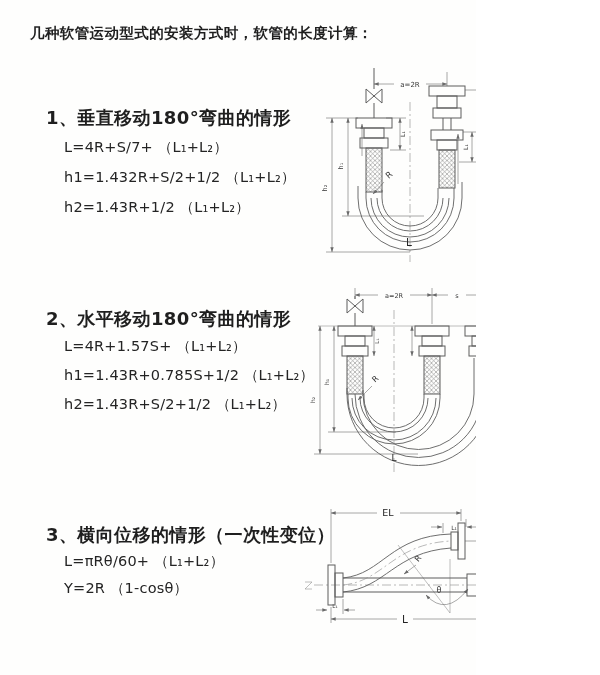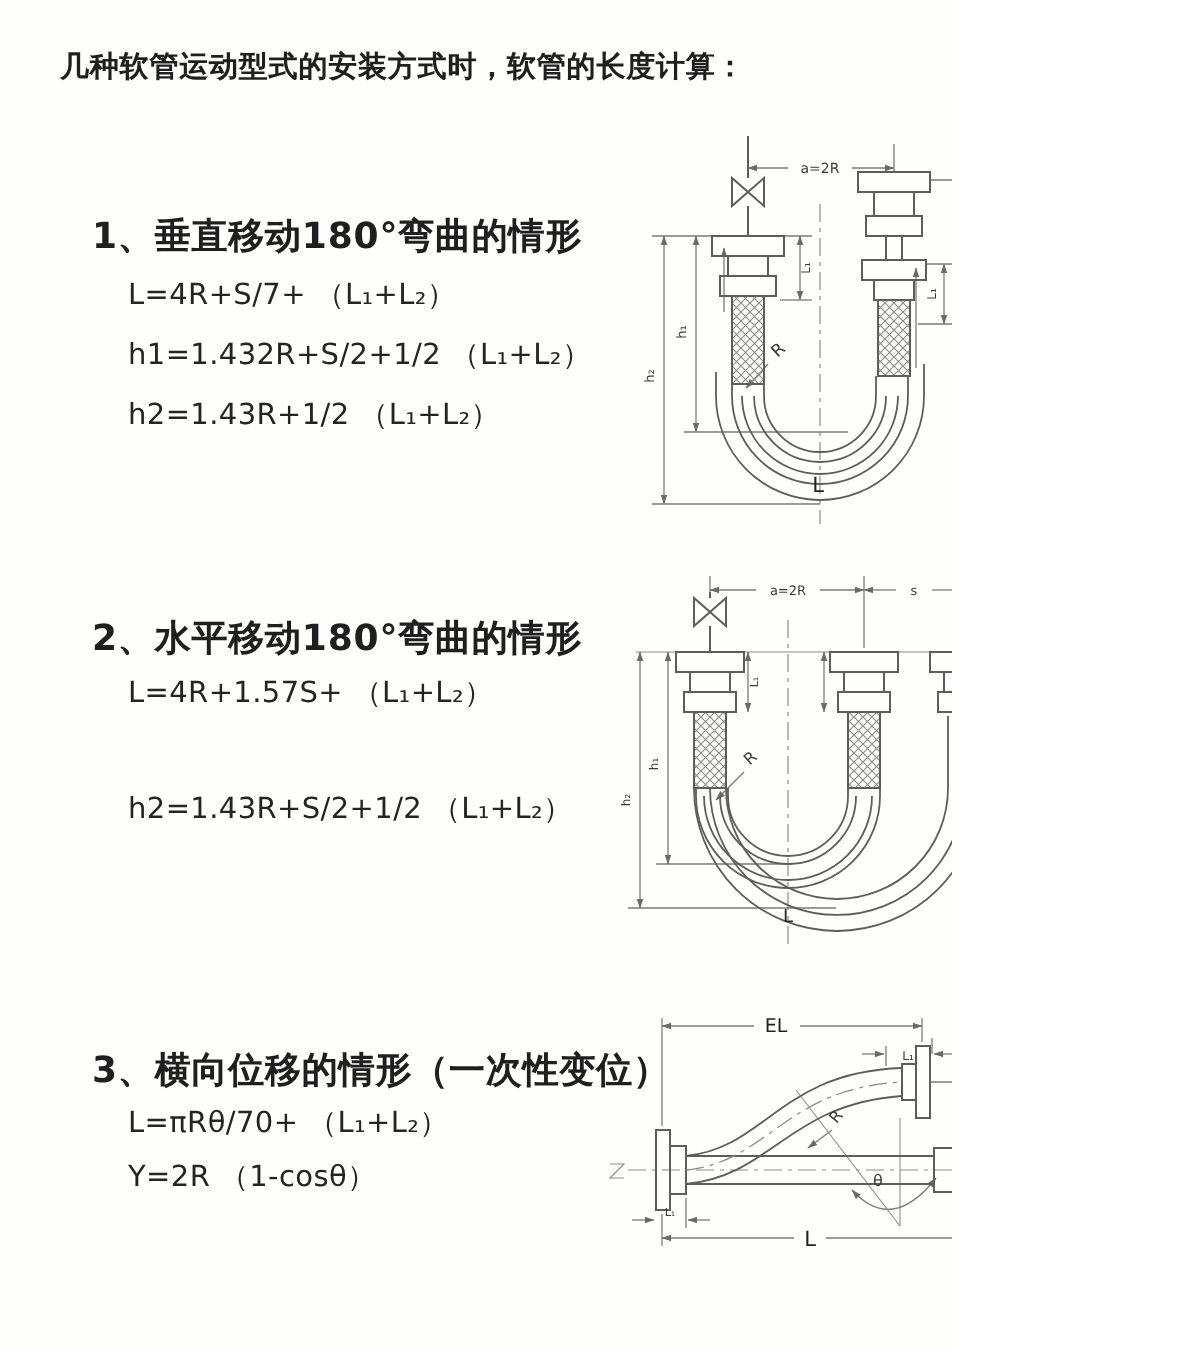--- a/index.html
+++ b/index.html
@@ -35,24 +35,25 @@
 
   <div class="doc-title">几种软管运动型式的安装方式时，软管的长度计算：</div>
 
   <div class="sec-heading" style="left:46px;top:106px">1、垂直移动180°弯曲的情形</div>
   <div class="formula" style="left:64px;top:138px">L=4R+S/7+ （L₁+L₂）</div>
   <div class="formula" style="left:64px;top:168px">h1=1.432R+S/2+1/2 （L₁+L₂）</div>
   <div class="formula" style="left:64px;top:198px">h2=1.43R+1/2 （L₁+L₂）</div>
 
   <div class="sec-heading" style="left:46px;top:307px">2、水平移动180°弯曲的情形</div>
   <div class="formula" style="left:64px;top:337px">L=4R+1.57S+ （L₁+L₂）</div>
+  <div class="formula" style="left:64px;top:366px">h1=1.43R+0.785S+1/2 （L₁+L₂）</div>
   <div class="formula" style="left:64px;top:395px">h2=1.43R+S/2+1/2 （L₁+L₂）</div>
 
   <div class="sec-heading" style="left:46px;top:523px">3、横向位移的情形（一次性变位）</div>
-  <div class="formula" style="left:64px;top:552px">L=πRθ/70+ （L₁+L₂）</div>
+  <div class="formula" style="left:64px;top:552px">L=πRθ/60+ （L₁+L₂）</div>
   <div class="formula" style="left:64px;top:579px">Y=2R （1-cosθ）</div>
 
   <svg style="left:312px;top:66px" width="235" height="200" viewBox="0 0 235 200">
     <defs>
       <marker id="ar1" viewBox="0 0 10 8" markerWidth="8" markerHeight="6.5" refX="9" refY="4" orient="auto-start-reverse">
         <path d="M0,0.8 L9.5,4 L0,7.2 z" fill="#6a6a6a"></path>
       </marker>
       <pattern id="br1" width="4.5" height="4.5" patternUnits="userSpaceOnUse">
         <path d="M0,4.5 L4.5,0 M0,0 L4.5,4.5" stroke="#8d8d8d" stroke-width="0.6"></path>
       </pattern>

